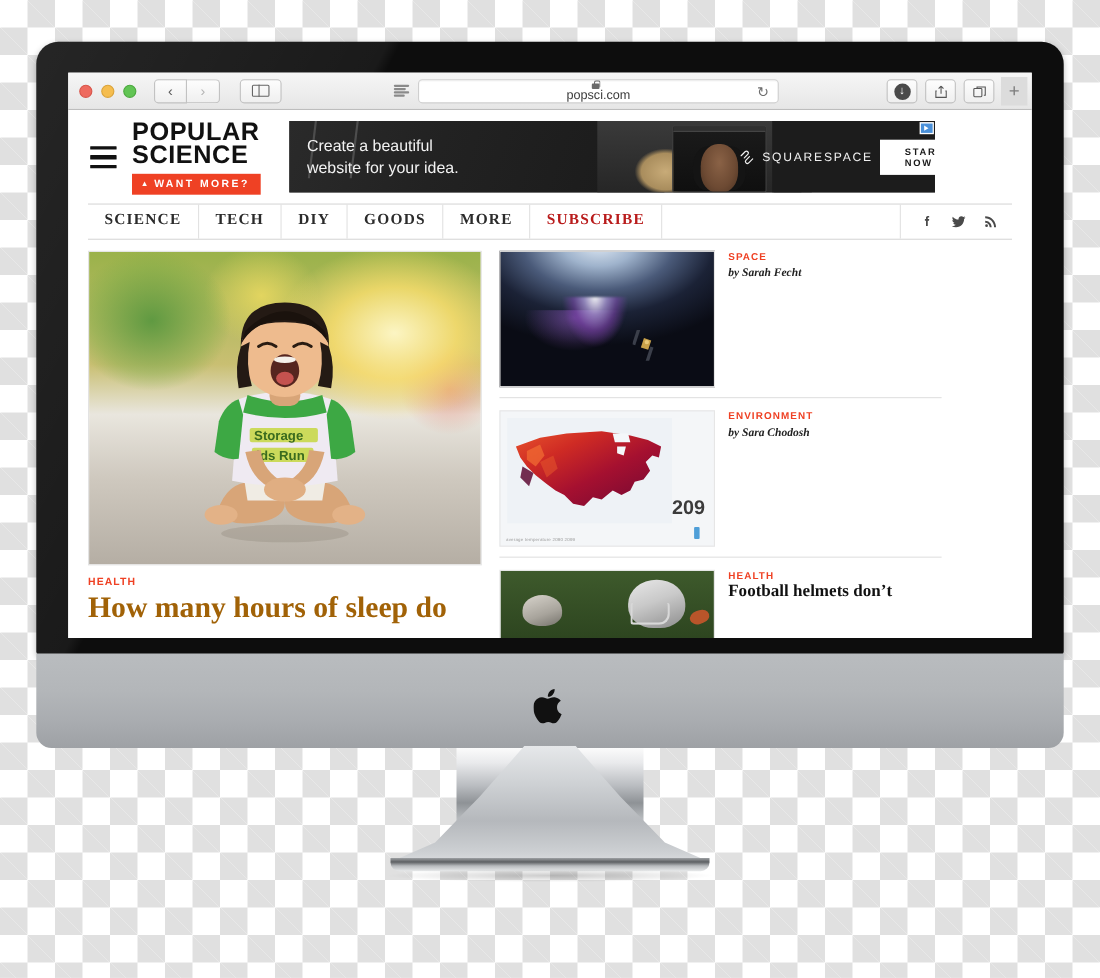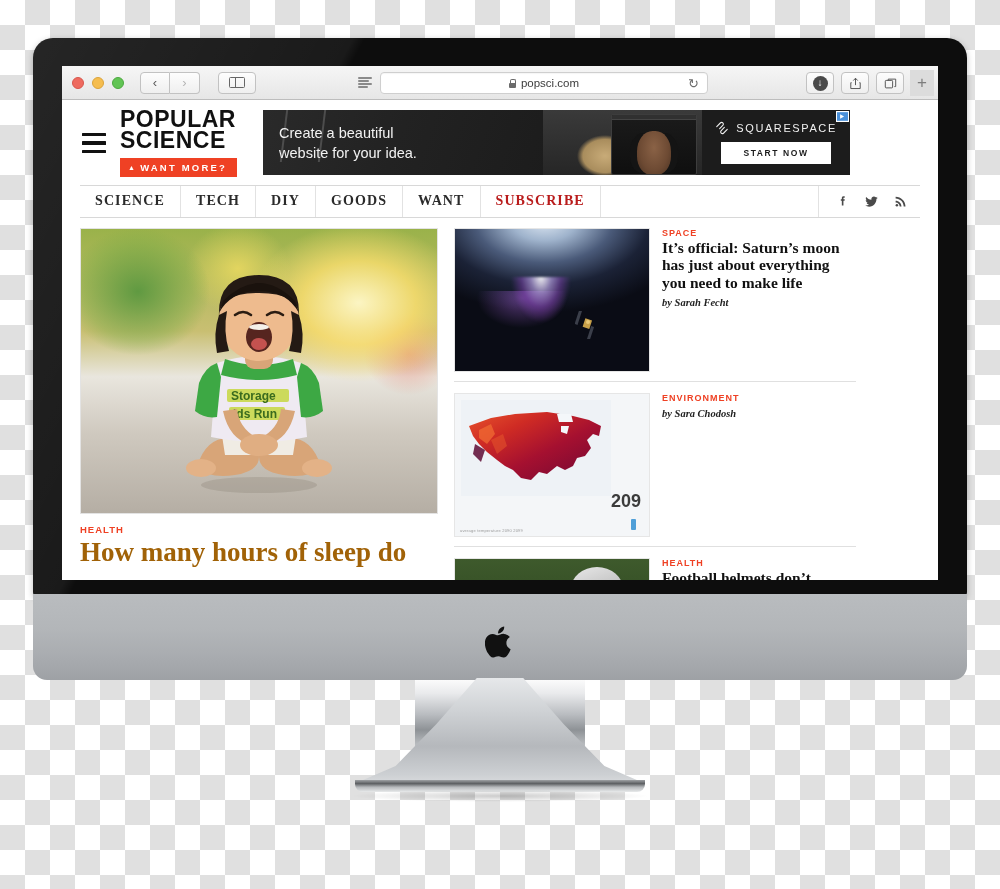--- a/index.html
+++ b/index.html
@@ -124,23 +124,24 @@
     display:flex; flex-direction:column; justify-content:space-between;
   }
   .reader-ico i{ display:block; height:1.7px; background:#8a8a8a; border-radius:1px;}
   .reader-ico i:nth-child(2){ width:80%; }
   .reader-ico i:nth-child(4){ width:70%; }
 
   .urlbar {
     position:absolute; left:318px; right:230px; top:6px; height:22px;
     background:#ffffff;
     border:1px solid #cfcfcf; border-radius:4px;
-    display:flex; align-items:center; justify-content:center;
+    display:flex; align-items:center; justify-content:space-between;
     font-size:11.5px; color:#3b3b3b;
     box-shadow: inset 0 1px 1px rgba(0,0,0,.04);
+    flex-direction: column;
   }
   .lock { width:7px; height:9px; margin-right:5px; position:relative; display:inline-block; }
   .lock::before{content:"";position:absolute;left:0;bottom:0;width:7px;height:5px;background:#6b6b6b;border-radius:1px;}
   .lock::after{content:"";position:absolute;left:1.5px;top:0;width:4px;height:5px;border:1.3px solid #6b6b6b;border-bottom:none;border-radius:2px 2px 0 0;}
   .reload { position:absolute; right:8px; top:4px; font-size:13px; color:#6d6d6d; line-height:14px;}
 
   .right-btns{ position:absolute; right:34px; top:6px; display:flex; gap:7px; }
   .rbtn {
     width:28px;height:22px;border-radius:4px;border:1px solid #c2c2c2;
     background:linear-gradient(180deg,#fdfdfd,#efefef);
@@ -210,21 +211,21 @@
     clip-path: polygon(38% 0,62% 0,62% 70%,100% 100%,0 100%,38% 70%);
   }
   .ad-lamp{
     position:absolute; left:20px; top:0px; width:40px; height:52px;
     border-left:2px solid #4d4d4d; border-right:2px solid #4d4d4d;
     transform: skewX(-7deg);
   }
   .ad-right{
     position:absolute; right:0; top:0; bottom:0; width:148px; z-index:4;
     background:#1c1c1c;
-    display:flex; flex-direction:column; align-items:center; justify-content:center; gap:7px;
+    display:flex; flex-direction:row; align-items:center; justify-content:center; gap:7px;
   }
   .sqs-row{display:flex;align-items:center;gap:7px;color:#f0f0f0;}
   .sqs-mark{width:14px;height:14px;}
   .sqs-name{font-size:11px;letter-spacing:1.6px;}
   .start-now{
     background:#fff;color:#1a1a1a;font-size:8.5px;font-weight:bold;letter-spacing:1.6px;
     padding:6px 22px;
   }
   .adchoice{
     position:absolute; right:1px; top:1px; width:13px; height:11px;
@@ -268,21 +269,21 @@
     color:#ef4124; font-size:9.5px; font-weight:bold; letter-spacing:1px;
     margin:10px 0 2px 0; text-transform:uppercase;
   }
   .headline-big{
     font-family:"Liberation Serif", serif; font-weight:bold;
     font-size:27px; line-height:1.12; color:#a16207;
   }
 
   .card{ display:flex; gap:12px; padding-bottom:9px; }
   .card + .card{ border-top:1px solid #e0e0e0; padding-top:11px; }
-  .thumb{ width:196px; height:144px; flex:none; border:1px solid #e6e6e6; position:relative; overflow:hidden;}
+  .thumb{ width:196px; height:124px; flex:none; border:1px solid #e6e6e6; position:relative; overflow:hidden;}
 
   .thumb-space{
     background: radial-gradient(ellipse 150px 92px at 46% -6%, #dfe9f4 0%, #9fb3cc 22%, #4a5a79 46%, #1b2236 70%, #0a0c15 100%), #07080f;
   }
   .plume{
     position:absolute; left:28%; top:34%; width:64px; height:84px;
     background: radial-gradient(ellipse 34px 52px at 50% 0%, rgba(255,255,255,.92) 0%, rgba(196,170,240,.62) 30%, rgba(140,70,190,.45) 58%, rgba(60,20,90,0) 88%);
     filter: blur(1px);
   }
   .plume2{
@@ -442,21 +443,21 @@
             </svg>
           </div>
         </div>
       </div>
 
       <div class="mainnav">
         <div class="navitem">SCIENCE</div>
         <div class="navitem">TECH</div>
         <div class="navitem">DIY</div>
         <div class="navitem">GOODS</div>
-        <div class="navitem">WANT</div>
+        <div class="navitem">MORE</div>
         <div class="navitem subscribe">SUBSCRIBE</div>
         <div class="navspacer"></div>
         <div class="social">
           <svg viewBox="0 0 24 24">
               <path d="M15.6 8.2h-2.1V6.9c0-.6.4-.8.7-.8h1.3V3.6h-1.9c-2.2 0-2.7 1.6-2.7 2.7v1.9H9.3v2.6h1.6v7.6h2.6v-7.6h1.8l.3-2.6z"></path>
             </svg>
           <svg viewBox="0 0 24 24">
               <path d="M22 5.9c-.7.3-1.5.6-2.3.7.8-.5 1.5-1.3 1.8-2.3-.8.5-1.7.8-2.6 1-.7-.8-1.8-1.3-3-1.3-2.3 0-4.1 1.8-4.1 4.1 0 .3 0 .6.1.9-3.4-.2-6.4-1.8-8.4-4.3-.4.6-.6 1.3-.6 2.1 0 1.4.7 2.7 1.8 3.4-.7 0-1.3-.2-1.9-.5 0 2 1.4 3.7 3.3 4.1-.3.1-.7.1-1.1.1-.3 0-.5 0-.8-.1.5 1.6 2 2.8 3.8 2.8-1.4 1.1-3.2 1.8-5.1 1.8h-1c1.8 1.2 4 1.8 6.3 1.8 7.5 0 11.7-6.3 11.7-11.7v-.5c.8-.6 1.5-1.3 2.1-2.1z"></path>
             </svg>
           <svg viewBox="0 0 24 24">
@@ -524,21 +525,20 @@
               <div class="plume"></div>
               <svg class="probe" viewBox="0 0 24 28" aria-hidden="true">
                 <rect x="9" y="8" width="7" height="9" fill="#c8a14a" transform="rotate(18 12 12)"></rect>
                 <rect x="2" y="-2" width="3" height="16" fill="#3b3f4a" transform="rotate(18 4 6)"></rect>
                 <rect x="14" y="15" width="3" height="14" fill="#3b3f4a" transform="rotate(18 15 22)"></rect>
                 <circle cx="13" cy="11" r="2" fill="#e8c878"></circle>
               </svg>
             </div>
             <div class="card-body">
               <div class="card-cat">SPACE</div>
-              <div class="card-title">It’s official: Saturn’s moon has just about everything you need to make life</div>
               <div class="card-by">by Sarah Fecht</div>
             </div>
           </div>
 
           <div class="card">
             <div class="thumb thumb-map">
               <svg class="usmap" viewBox="0 0 150 96" aria-hidden="true">
                 <defs>
                   <linearGradient id="heat" x1="0" y1="0" x2="1" y2="1">
                     <stop offset="0%" stop-color="#e8542c"></stop>

